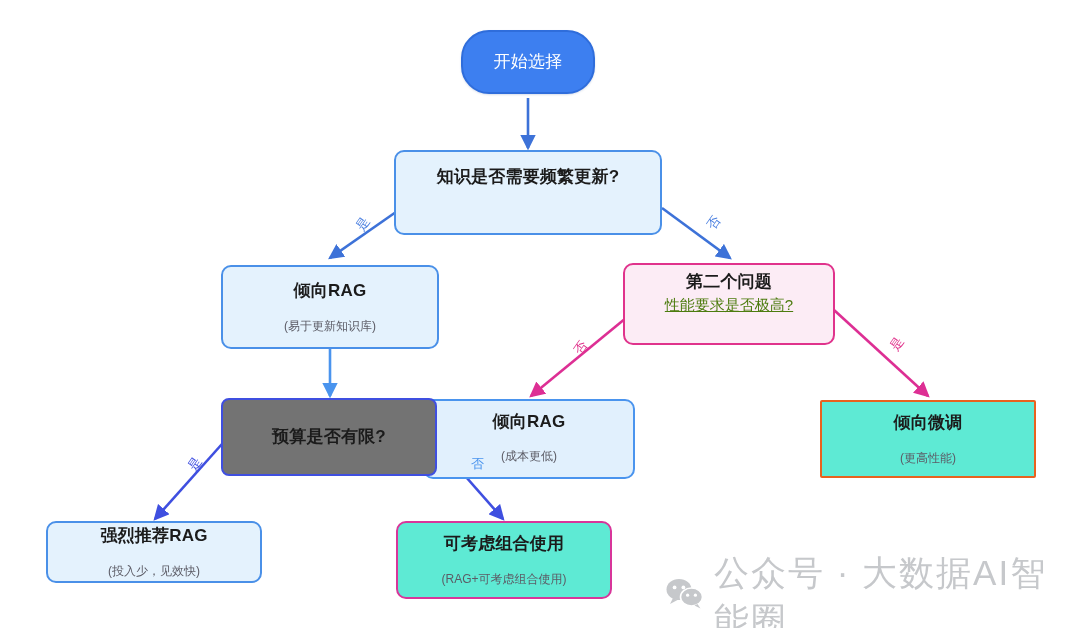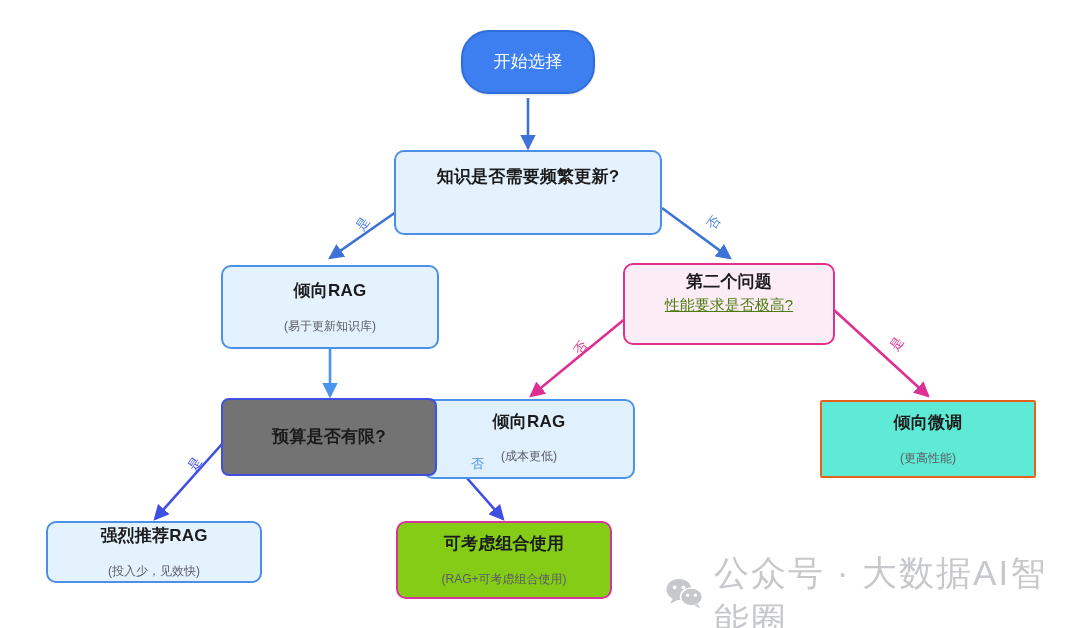--- a/index.html
+++ b/index.html
@@ -80,21 +80,21 @@
     border: 2px solid #3f4fe0;
     border-radius: 8px;
   }
   
   .node.pink {
     background: #fcecf5;
     border: 2px solid #e0338c;
     border-radius: 10px;
   }
   .node.pink-soft {
-    background: #84cc16;
+    background: #5eead4;
     border: 2px solid #d8359a;
     border-radius: 10px;
   }
   
   .node.orange {
     background: #5eead4;
     border: 2px solid #e8621f;
     border-radius: 2px;
   }
   

